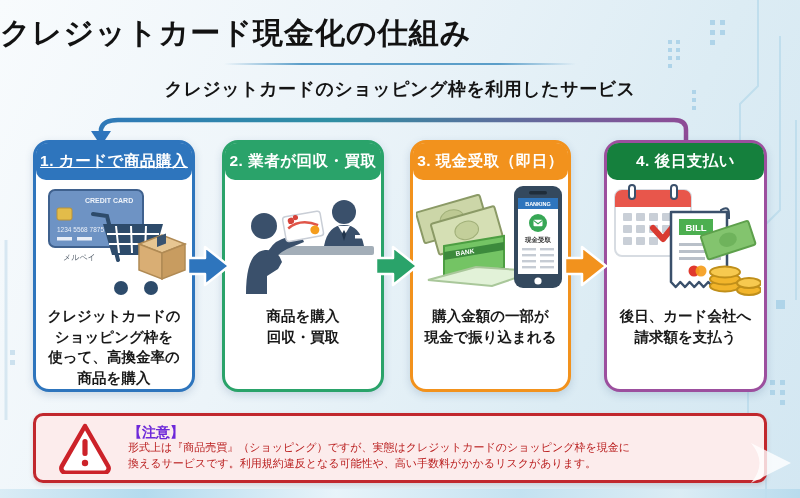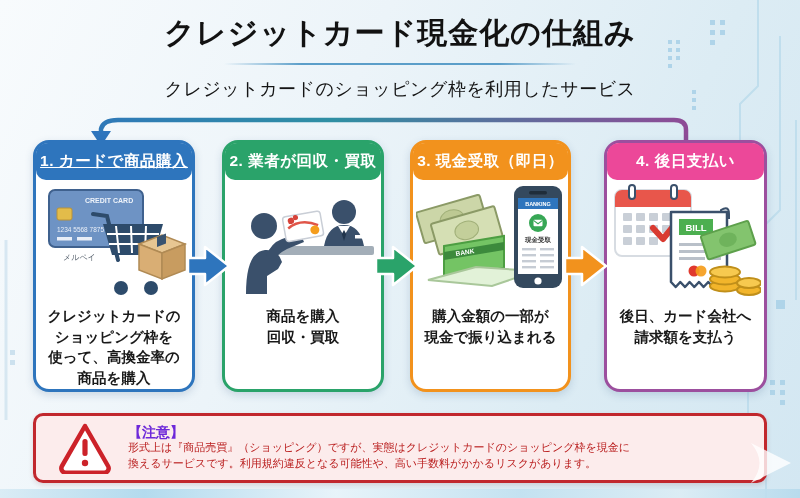--- a/index.html
+++ b/index.html
@@ -12,31 +12,31 @@
   .decor{position:absolute;pointer-events:none;}
   .decor-right{top:0;right:0;}
   .decor-left{left:0;top:230px;}
   .bottom-strip{
     position:absolute;left:0;bottom:0;width:800px;height:9px;
     background:linear-gradient(90deg,#d6eaf4 0%,#a9d6ec 18%,#e8f4fa 42%,#bfe0f0 65%,#dcEDf5 85%,#b3d9ec 100%);
     opacity:.85;
   }
   
   .title{
-    position:absolute;top:13px;left:0;width:100%;text-align:center;
+    position:absolute;top:13px;left:0;width:100%;
     font-size:30px;font-weight:bold;color:#121212;letter-spacing:1px;
   }
   .title-underline{
     position:absolute;top:63px;left:50%;transform:translateX(-50%);
     width:352px;height:2px;
     background:linear-gradient(90deg,rgba(91,158,201,0),#5b9ec9 22%,#5b9ec9 78%,rgba(91,158,201,0));
   }
   .subtitle{
     position:absolute;top:77px;left:0;width:100%;text-align:center;
-    font-size:18px;font-weight:normal;color:#141414;letter-spacing:.5px;
+    font-size:18px;font-weight:bold;color:#141414;letter-spacing:.5px;
   }
   
   .loop-svg{position:absolute;left:0;top:104px;width:800px;height:46px;}
   
   .card{
     position:absolute;top:140px;width:162px;height:252px;box-sizing:border-box;
     background:#fff;border:3px solid;border-radius:16px;
     box-shadow:0 3px 8px rgba(40,80,120,.18);
   }
   .c1{left:33px;border-color:#2e75bd;}
@@ -44,21 +44,21 @@
   .c3{left:410px;border-color:#f2921d;width:161px;}
   .c4{left:604px;border-color:#9c4f9e;width:163px;}
   .card-header{
     height:37px;display:flex;align-items:center;justify-content:center;
     border-radius:12px 12px 10px 10px;color:#fff;font-weight:bold;font-size:15.5px;
     letter-spacing:.5px;white-space:nowrap;
   }
   .c1 .card-header{background:#2e75bd;text-decoration:underline;}
   .c2 .card-header{background:#2aa36a;}
   .c3 .card-header{background:#f2921d;}
-  .c4 .card-header{background:#ec4899;}
+  .c4 .card-header{background:#15803d;}
   .card-illus{position:relative;height:122px;margin-top:2px;}
   .card-illus svg{display:block;margin:0 auto;}
   .card-desc{
     text-align:center;font-weight:bold;font-size:14.5px;line-height:1.42;
     color:#191919;white-space:pre-line;margin-top:2px;
   }
   
   .flow-arrow{position:absolute;top:243px;width:46px;height:46px;}
   .fa1{left:186px;}
   .fa2{left:374px;}

